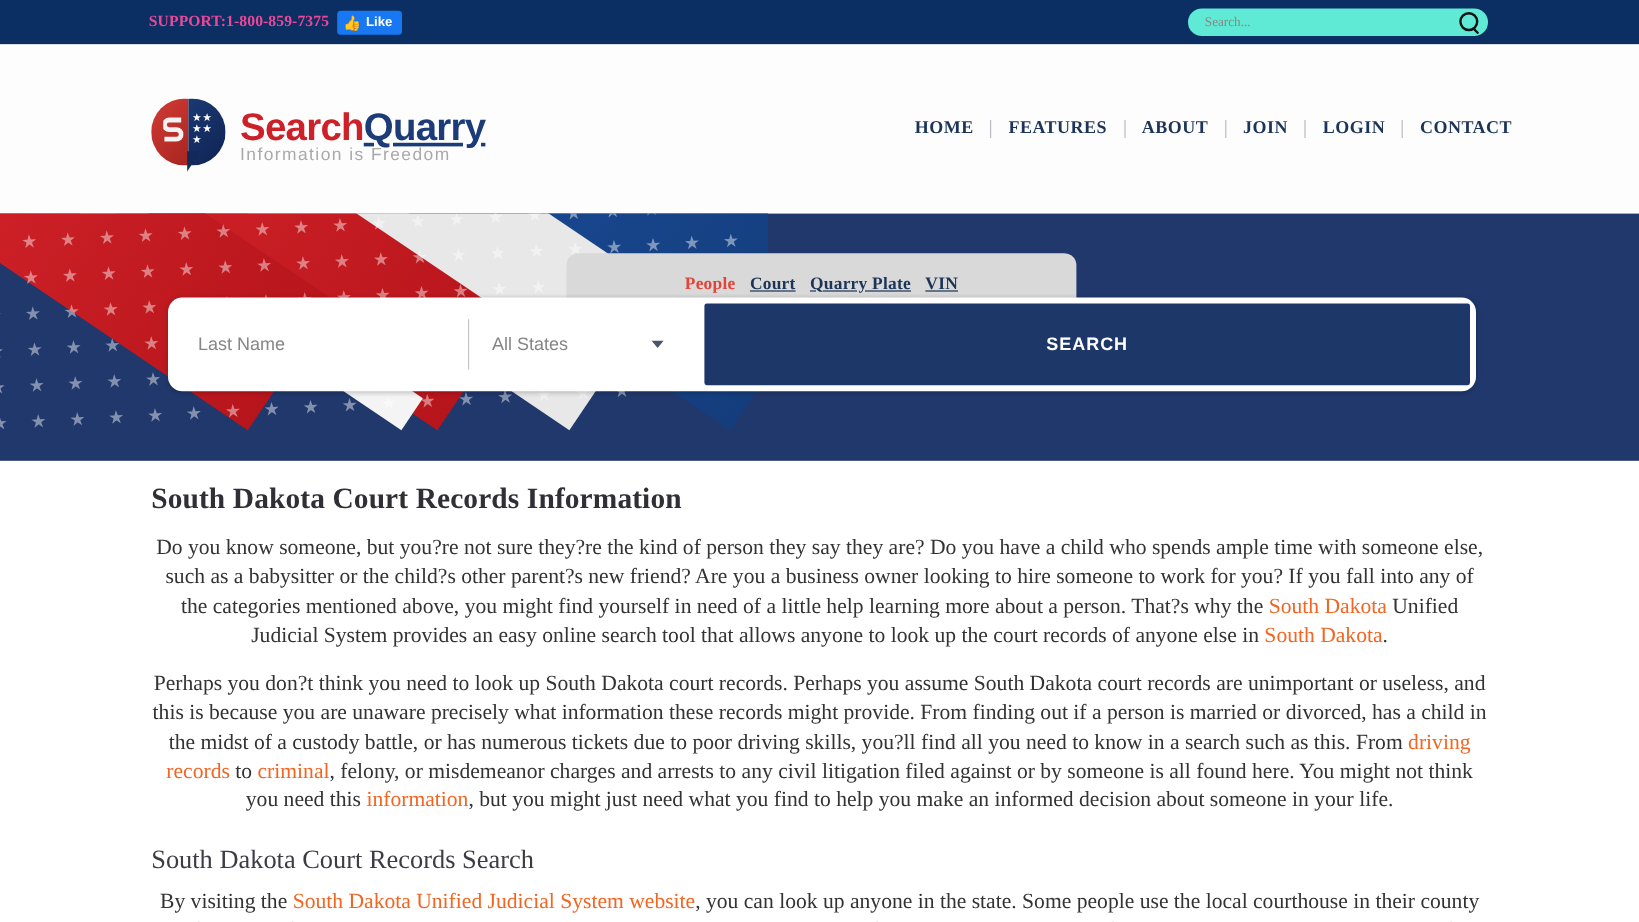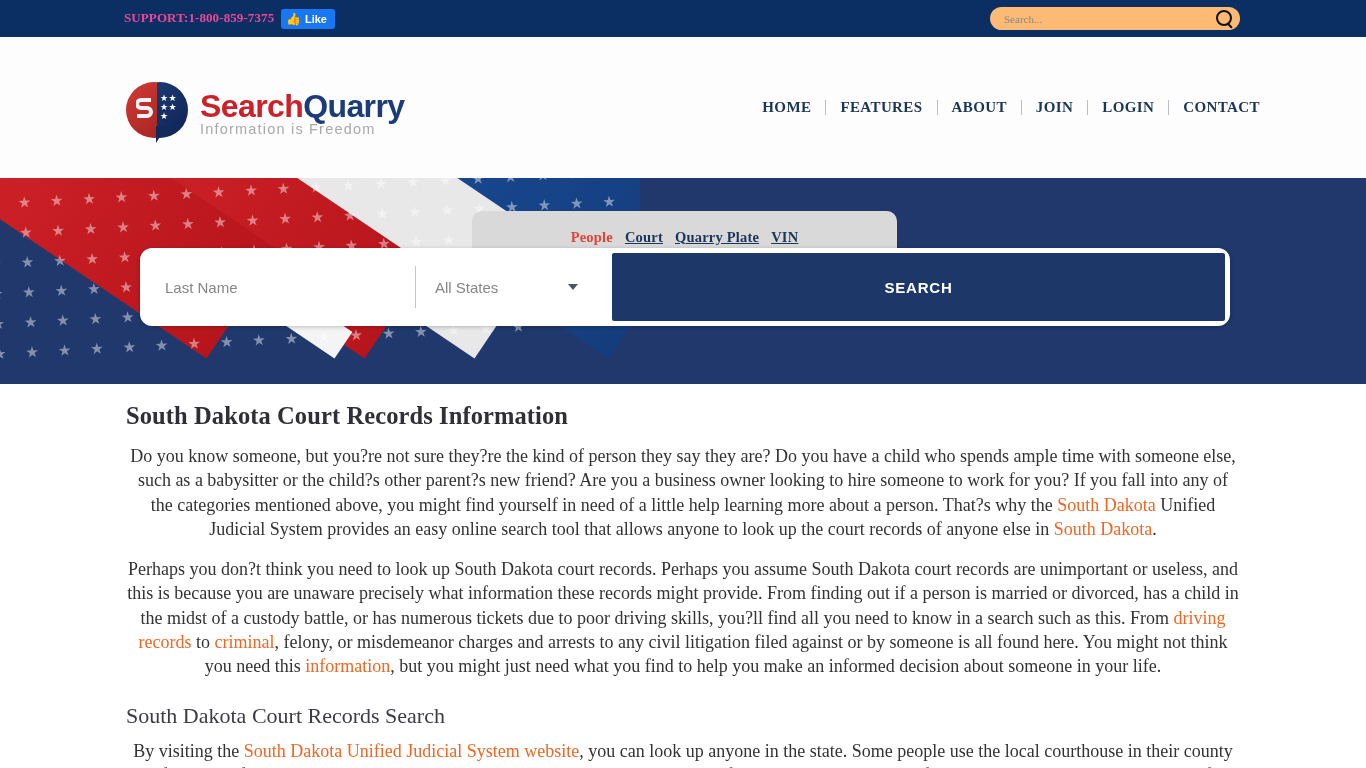--- a/index.html
+++ b/index.html
@@ -59,21 +59,21 @@
     font-size: 11px;
     font-weight: bold;
     font-family: "Liberation Sans", sans-serif;
   }
   .top-search {
     position: absolute;
     left: 990px;
     top: 7px;
     width: 250px;
     height: 23px;
-    background: #fdba74;
+    background: #5eead4;
     border-radius: 12px;
     display: flex;
     align-items: center;
     padding: 0 6px 0 12px;
   }
   .top-search input {
     border: 0;
     outline: 0;
     flex: 1;
     font-size: 11px;
@@ -179,21 +179,21 @@
   }
   .logo-text { margin-left: 12px; }
   .logo-title {
     font-size: 32px;
     font-weight: bold;
     font-family: "Liberation Sans", sans-serif;
     letter-spacing: -0.6px;
     line-height: 33px;
   }
   .logo-title .red { color: #cc2128; }
-  .logo-title .blue { color: #1b3c78; }
+  .logo-title .blue { color: #1b3c78; text-decoration: underline; }
   .logo-tag {
     font-size: 14.5px;
     color: #a9a9a9;
     font-family: "Liberation Sans", sans-serif;
     letter-spacing: 1.2px;
     margin-top: -2px;
   }
 
   .mainnav {
     position: absolute;
@@ -354,21 +354,21 @@
     padding: 0 20px;
     font-size: 15px;
     font-family: "Liberation Sans", sans-serif;
     color: #5d5d5d;
     background: transparent;
   }
   .field input::placeholder { color: #868686; }
   .f-first { width: 240px; }
   .f-last  { width: 245px; }
   .f-type  { width: 135px; }
-  .f-state { width: 185px; margin-left: 25px; }
+  .f-state { width: 185px; }
   .fake-select {
     width: 100%;
     height: 100%;
     display: flex;
     align-items: center;
     padding: 0 20px;
     font-size: 15px;
     font-family: "Liberation Sans", sans-serif;
     color: #868686;
     cursor: pointer;

